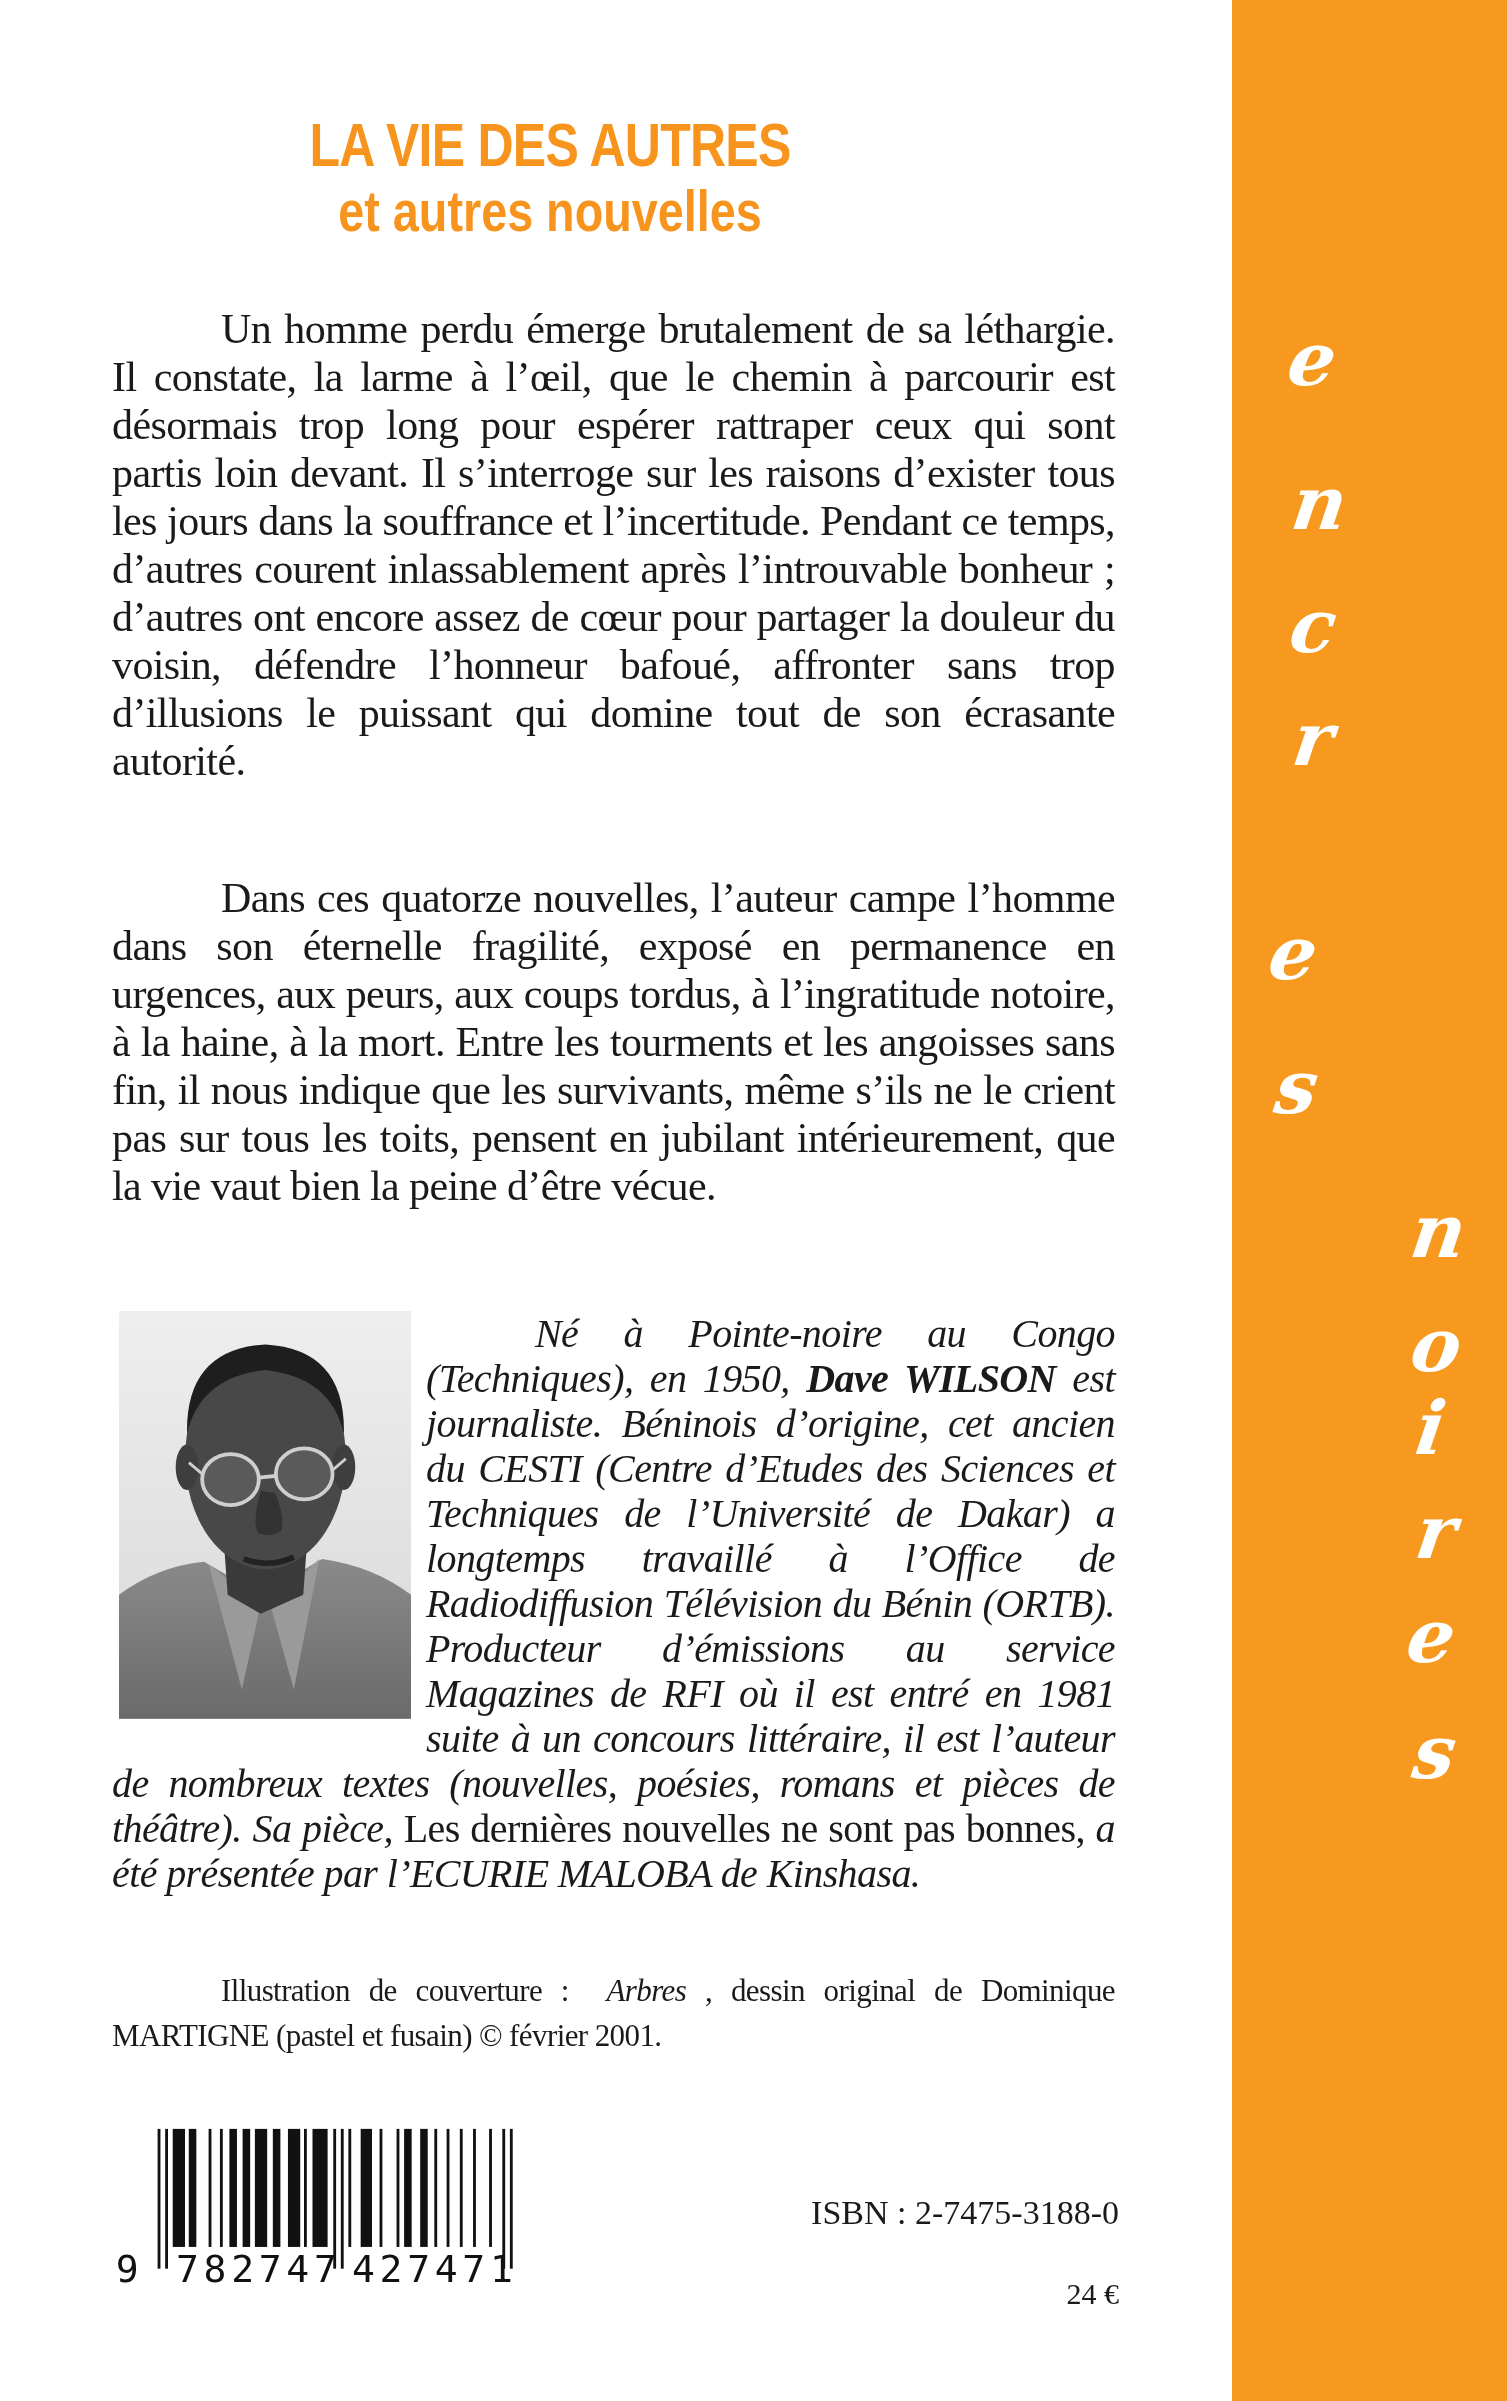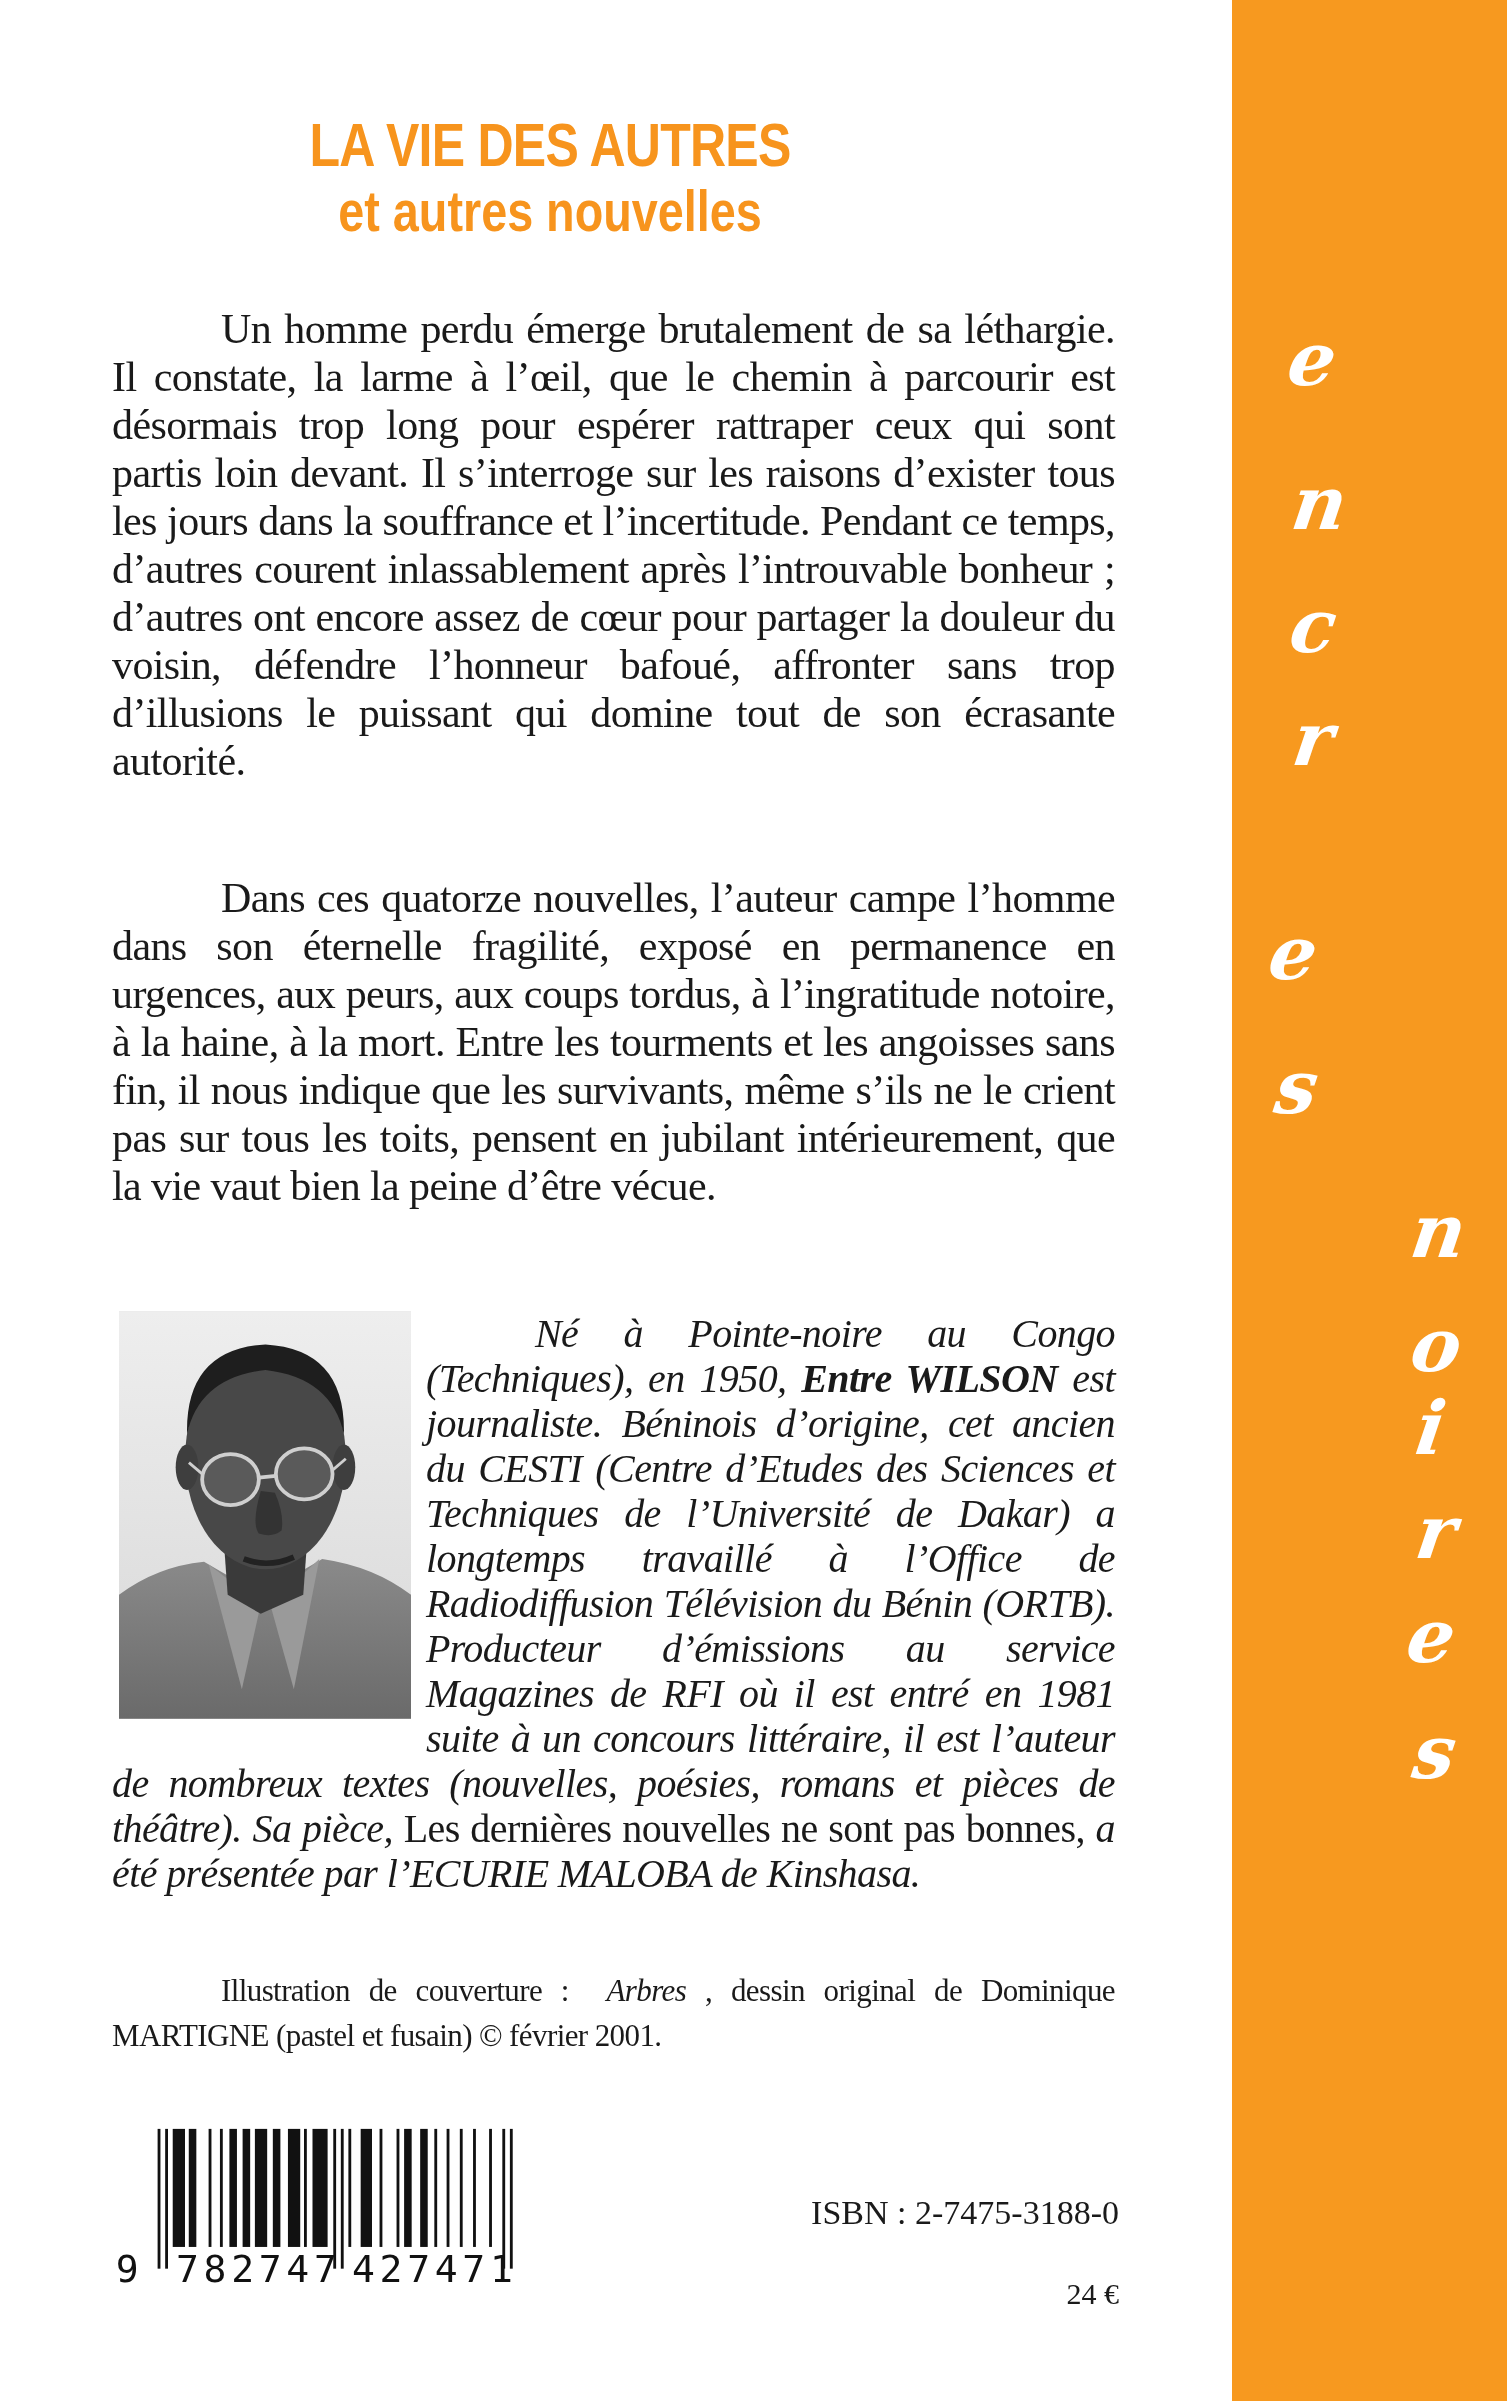--- a/index.html
+++ b/index.html
@@ -110,21 +110,21 @@
     <line x1="226" y1="168" x2="240" y2="156" stroke="#cfcfcf" stroke-width="3"></line>
 
     <path d="M150 190 Q140 225 148 235 Q162 240 172 232 Q175 215 165 192" fill="#333"></path>
     <path d="M132 262 Q158 272 185 260" stroke="#222" stroke-width="6" fill="none"></path>
   </svg>
 </div>
 
 <div class="bio">
   <div class="float-spacer"></div>
   <span class="indent"></span><span>Né à Pointe-noire au Congo (Techniques), en 1950,</span>
-  <b>Entre WILSON</b>
+  <b>Dave WILSON</b>
   <span>est journaliste. Béninois d’origine, cet ancien du CESTI (Centre d’Etudes des Sciences et Techniques de l’Université de Dakar) a longtemps travaillé à l’Office de Radiodiffusion Télévision du Bénin (ORTB). Producteur d’émissions au service Magazines de RFI où il est entré en 1981 suite à un concours littéraire, il est l’auteur de nombreux textes (nouvelles, poésies, romans et pièces de théâtre). Sa pièce,</span>
   <span class="roman">Les dernières nouvelles ne sont pas bonnes,</span>
   <span>a été présentée par l’ECURIE MALOBA de Kinshasa.</span>
 </div>
 
 <div class="credits"><span class="indent"></span><span>Illustration de couverture :</span>&nbsp; <i>Arbres</i> <span>, dessin original de Dominique MARTIGNE (pastel et fusain) © février 2001.</span></div>
 
 <div class="barcode">
   <svg width="435" height="170" viewBox="0 0 460 180">
     <g fill="#111">

